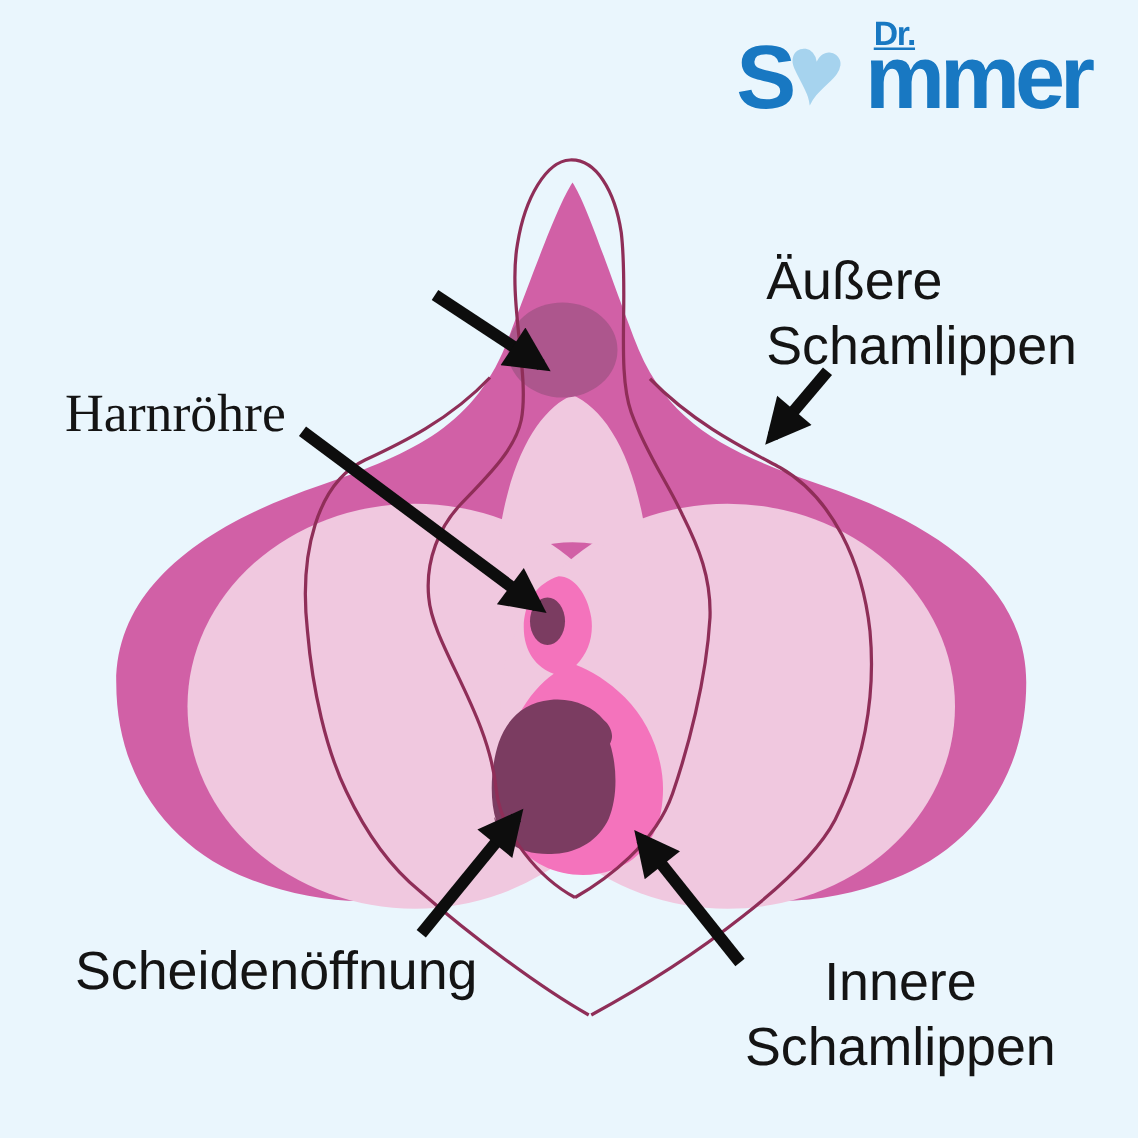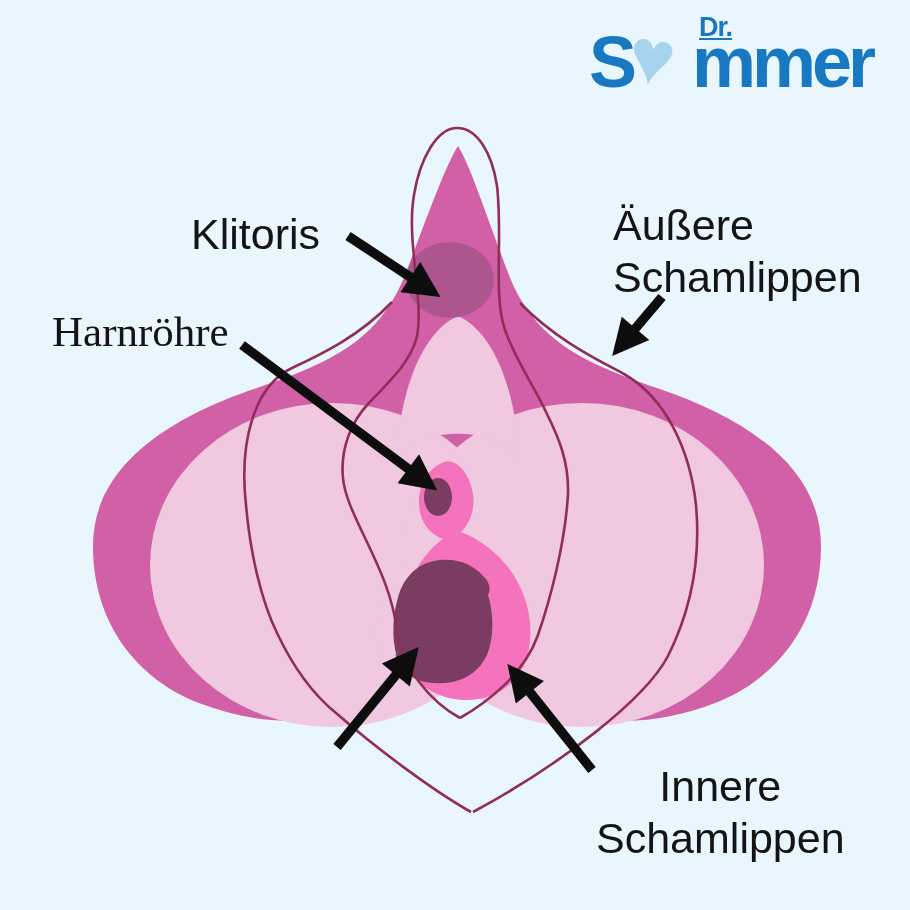--- a/index.html
+++ b/index.html
@@ -118,29 +118,29 @@
 
     <g stroke="var(--arrow-color)" stroke-width="9.5" marker-end="url(#ah)">
       <line x1="348" y1="236" x2="433" y2="292"></line>
       <line x1="242" y1="345" x2="430" y2="485"></line>
       <line x1="662" y1="297" x2="618" y2="349"></line>
       <line x1="337" y1="747" x2="413" y2="654"></line>
       <line x1="592" y1="770" x2="513" y2="671"></line>
     </g>
   </svg>
 
-  <div class="label lbl-klitoris">Klitoris</div>
 
   <div class="label lbl-harnroehre">Harnröhre</div>
 
   <div class="label lbl-aeussere">
     <div>Äußere</div>
     <div>Schamlippen</div>
   </div>
 
+  <div class="label lbl-scheide">Scheidenöffnung</div>
 
   <div class="label lbl-innere">
     <div>Innere</div>
     <div>Schamlippen</div>
   </div>
 
   <div class="logo">
     <span class="s">S</span>
     <span class="heart">♥</span>
     <span class="rest">mmer</span>

